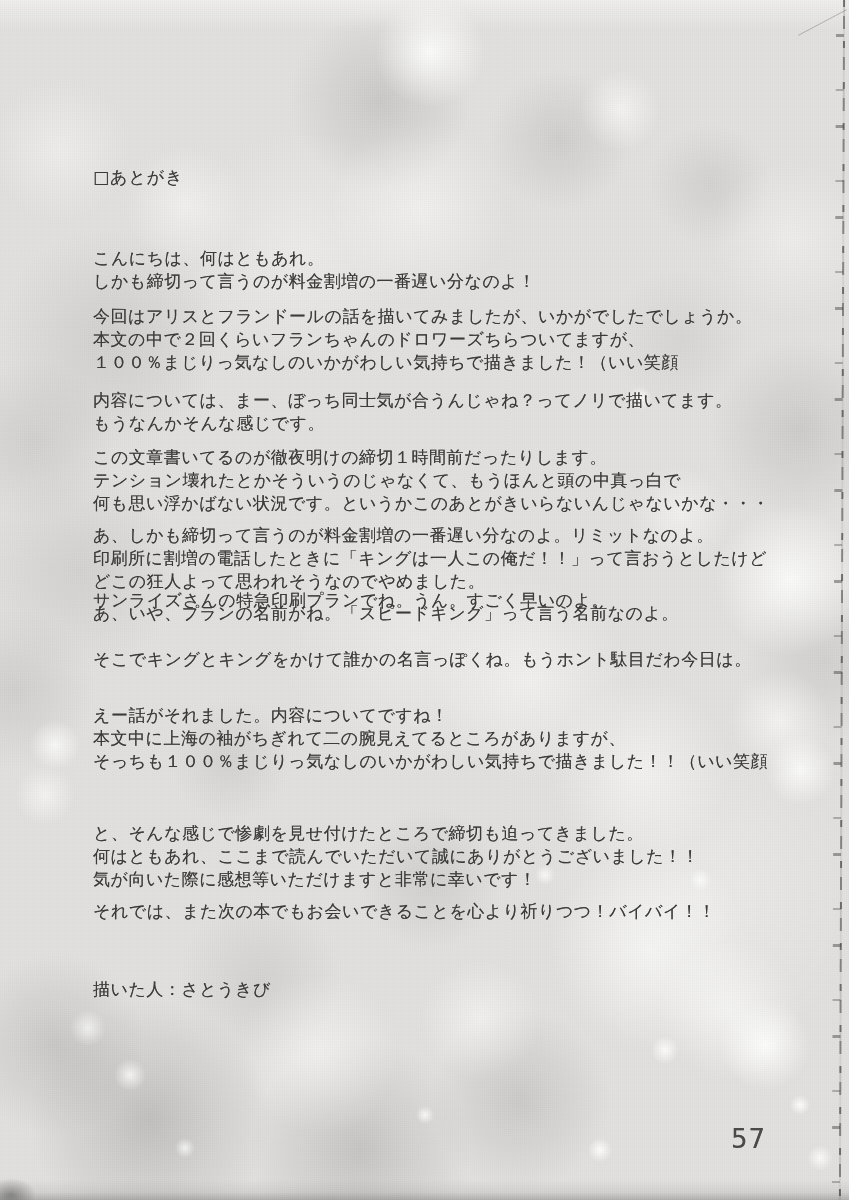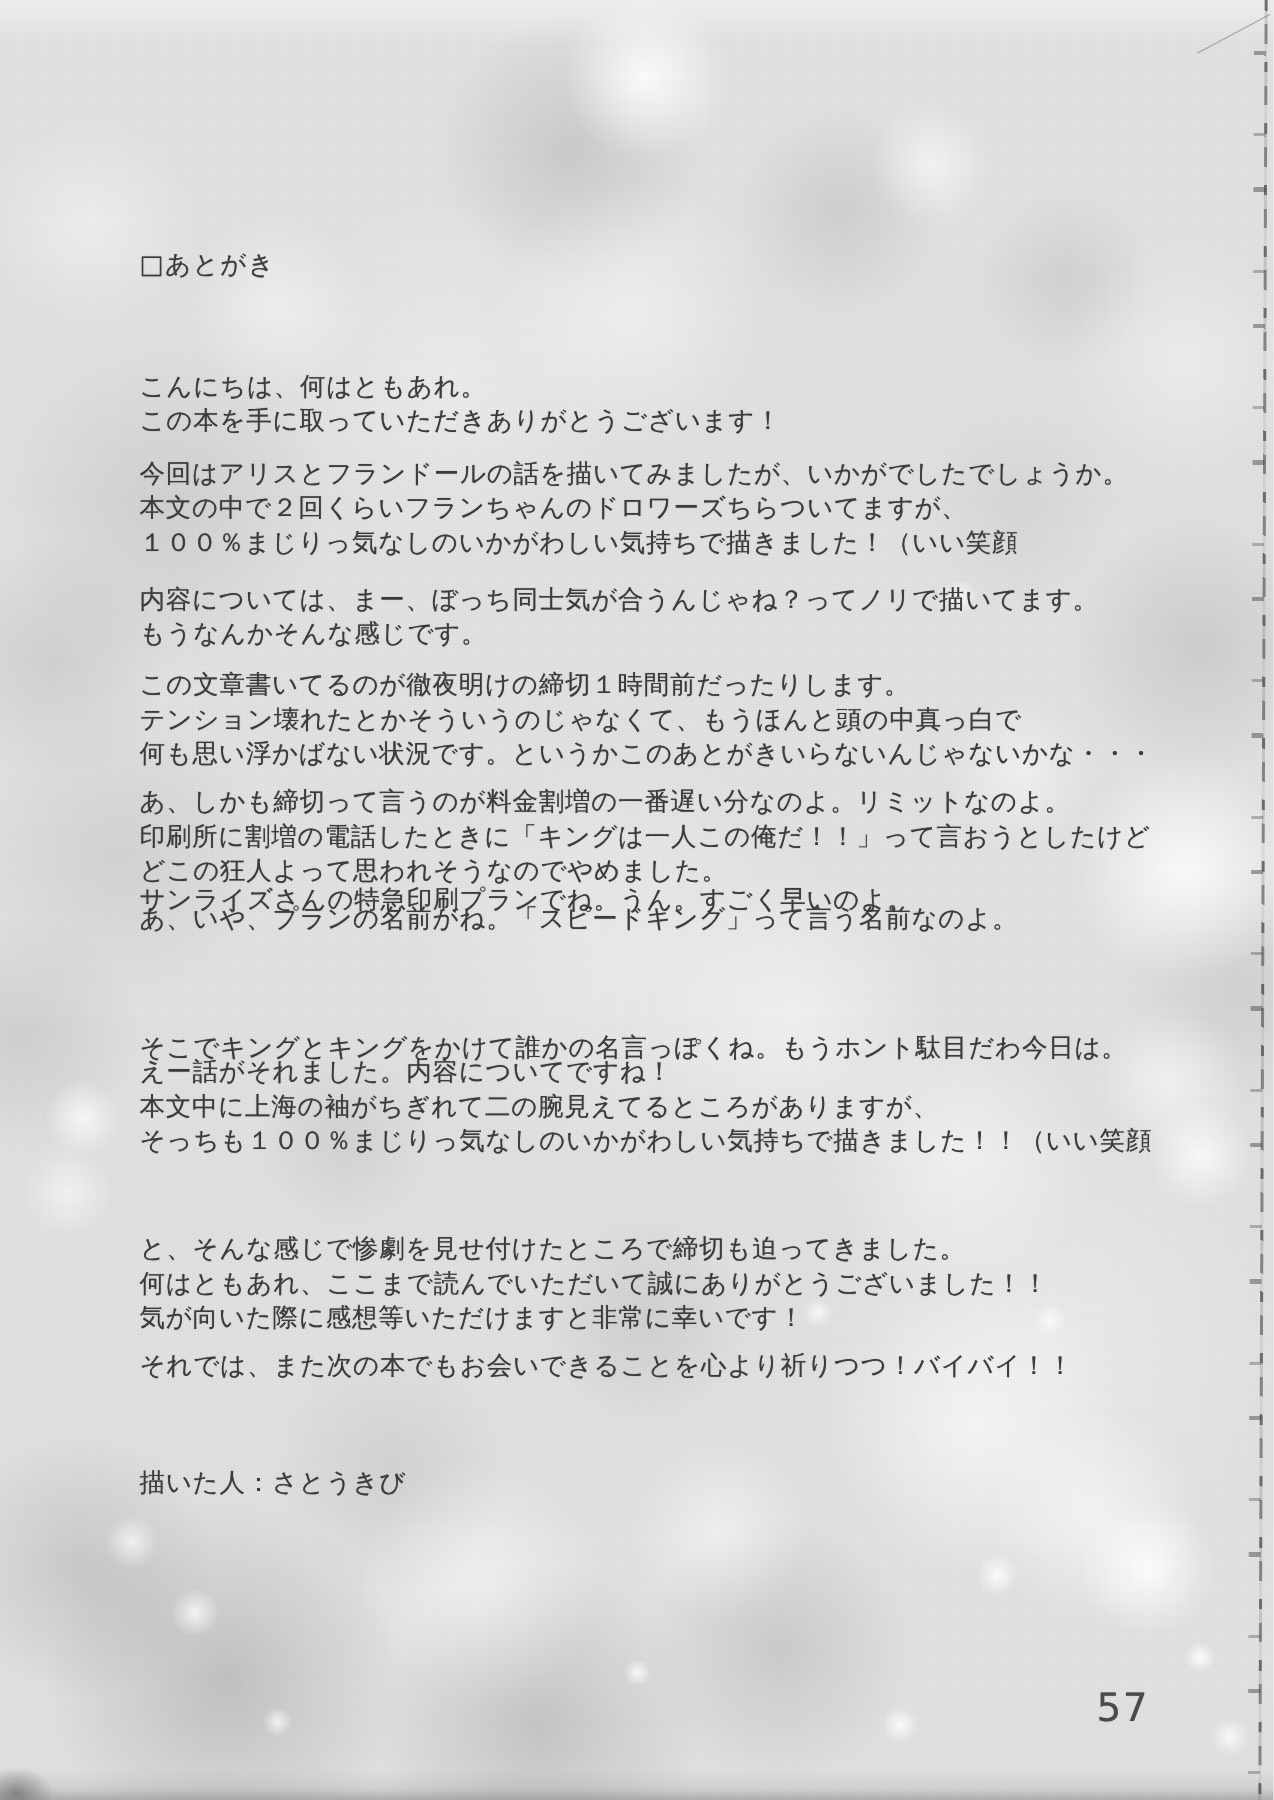--- a/index.html
+++ b/index.html
@@ -134,21 +134,21 @@
 </style>
 </head>
 <body>
 
 <div class="page">
 
   <div class="txt heading" style="top:166px">□あとがき</div>
 
   <div class="para">
     <div class="txt" style="top:247px">こんにちは、何はともあれ。</div>
-    <div class="txt" style="top:270px">この本を手に取っていただきありがとうございます！</div>
+    <div class="txt" style="top:270px">しかも締切って言うのが料金割増の一番遅い分なのよ！</div>
   </div>
 
   <div class="para">
     <div class="txt" style="top:305px">今回はアリスとフランドールの話を描いてみましたが、いかがでしたでしょうか。</div>
     <div class="txt" style="top:328px">本文の中で２回くらいフランちゃんのドロワーズちらついてますが、</div>
     <div class="txt" style="top:351px">１００％まじりっ気なしのいかがわしい気持ちで描きました！（いい笑顔</div>
   </div>
 
   <div class="para">
     <div class="txt" style="top:389px">内容については、まー、ぼっち同士気が合うんじゃね？ってノリで描いてます。</div>
@@ -163,21 +163,21 @@
 
   <div class="para">
     <div class="txt" style="top:524px">あ、しかも締切って言うのが料金割増の一番遅い分なのよ。リミットなのよ。</div>
     <div class="txt" style="top:547px">印刷所に割増の電話したときに「キングは一人この俺だ！！」って言おうとしたけど</div>
     <div class="txt" style="top:570px">どこの狂人よって思われそうなのでやめました。</div>
   </div>
 
   <div class="para">
     <div class="txt" style="top:602px">あ、いや、プランの名前がね。「スピードキング」って言う名前なのよ。</div>
     <div class="txt" style="top:589px">サンライズさんの特急印刷プランでね。うん。すごく早いのよ。</div>
-    <div class="txt" style="top:688px">そこでキングとキングをかけて誰かの名言っぽくね。もうホント駄目だわ今日は。</div>
+    <div class="txt" style="top:648px">そこでキングとキングをかけて誰かの名言っぽくね。もうホント駄目だわ今日は。</div>
   </div>
 
   <div class="para">
     <div class="txt" style="top:704px">えー話がそれました。内容についてですね！</div>
     <div class="txt" style="top:727px">本文中に上海の袖がちぎれて二の腕見えてるところがありますが、</div>
     <div class="txt" style="top:750px">そっちも１００％まじりっ気なしのいかがわしい気持ちで描きました！！（いい笑顔</div>
   </div>
 
   <div class="para">
     <div class="txt" style="top:822px">と、そんな感じで惨劇を見せ付けたところで締切も迫ってきました。</div>

